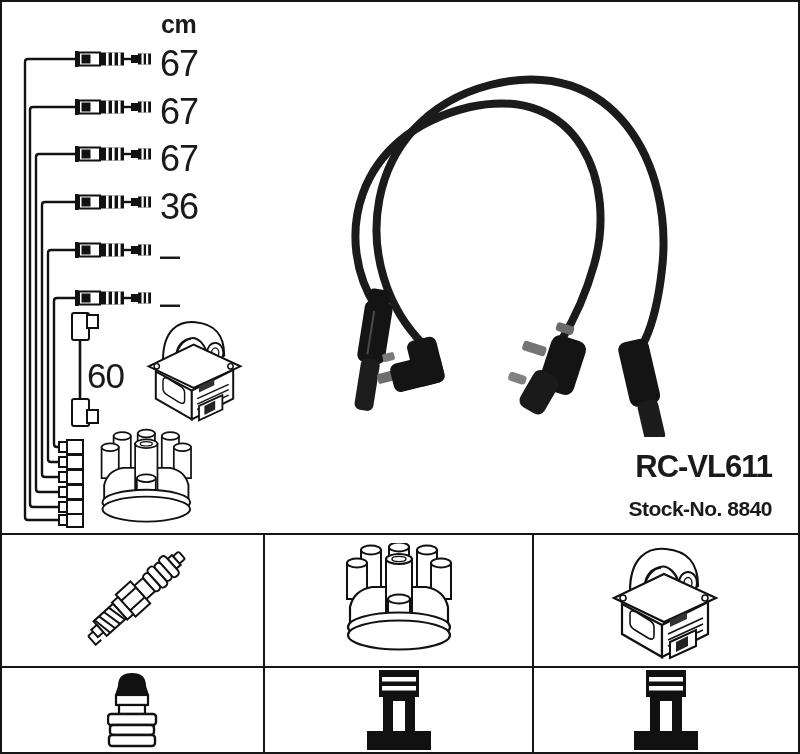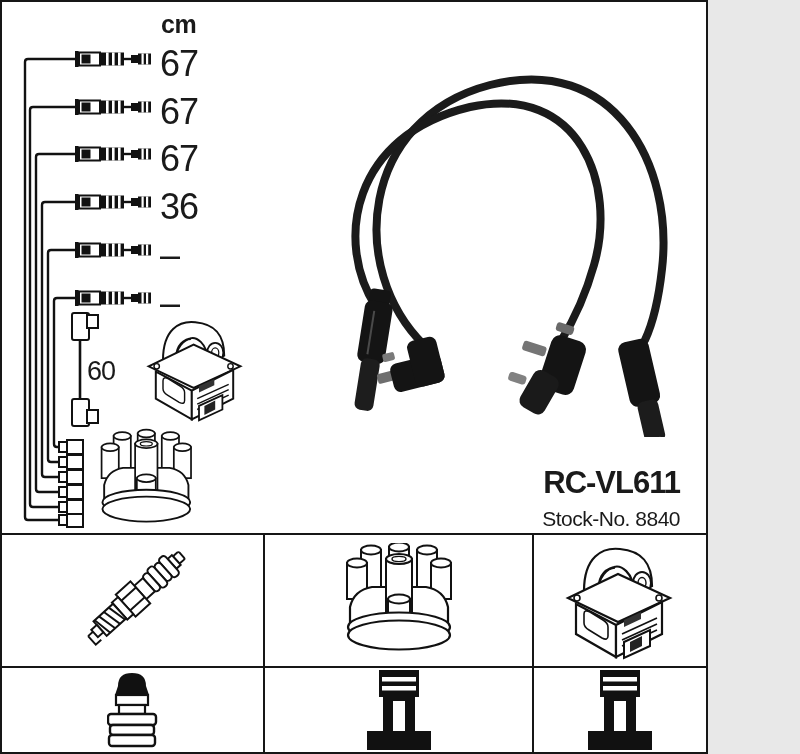--- a/index.html
+++ b/index.html
@@ -1,31 +1,31 @@
 <!DOCTYPE html>
 <html><head>
 <meta charset="utf-8">
 <style>
   html,body{margin:0;padding:0;background:#e8e8e8;}
   .page{
-    position:relative;width:708px;height:754px;background:#ffffff;
+    position:relative;width:800px;height:754px;background:#ffffff;
     border:2px solid #161616;box-sizing:border-box;overflow:hidden;
     font-family:"Liberation Sans",sans-serif;color:#1a1a1a;
   }
   .abs{position:absolute;}
   
   .unit-label{left:159px;top:8px;font-size:25px;font-weight:bold;letter-spacing:-0.5px;}
   .len-label{left:158px;width:60px;font-size:36px;font-weight:400;letter-spacing:-1px;}
   .len-0{top:41px;} .len-1{top:89px;} .len-2{top:136px;}
   .len-3{top:184px;} .len-4{top:232px;} .len-5{top:280px;}
-  .coil-len-label{left:85px;top:354px;font-size:27px;letter-spacing:-1px;}
+  .coil-len-label{left:85px;top:354px;font-size:35px;letter-spacing:-1px;}
   
   .code-block{right:26px;top:449px;text-align:right;line-height:1.05;}
-  .code-main{font-size:31px;font-weight:bold;letter-spacing:-1px;margin-top:16px;}
-  .code-stock{font-size:21px;font-weight:normal;letter-spacing:-0.5px;margin-top:8px;}
+  .code-main{font-size:31px;font-weight:bold;letter-spacing:-1px;}
+  .code-stock{font-size:21px;font-weight:bold;letter-spacing:-0.5px;margin-top:14px;}
   
   .parts-table{
     position:absolute;left:0;right:0;bottom:0;top:531px;
     border-top:2px solid #161616;
     display:grid;grid-template-columns:263px 269px 1fr;grid-template-rows:133px 1fr;
   }
   .cell{display:flex;align-items:center;justify-content:center;overflow:hidden;}
   .cell.br{border-right:2px solid #161616;}
   .cell.bb{border-bottom:2px solid #161616;}
   svg{display:block;}

